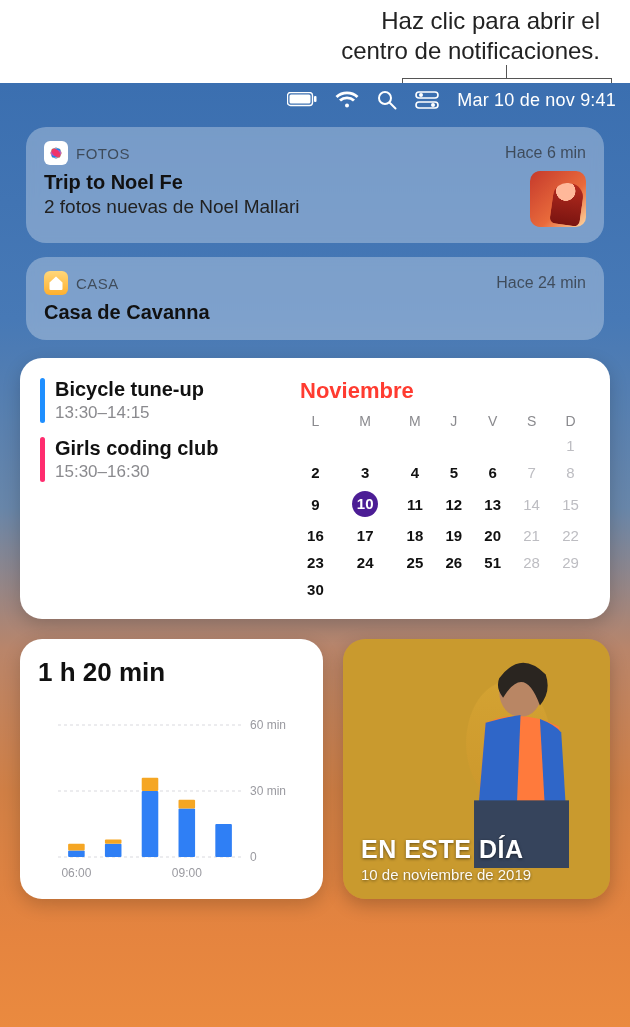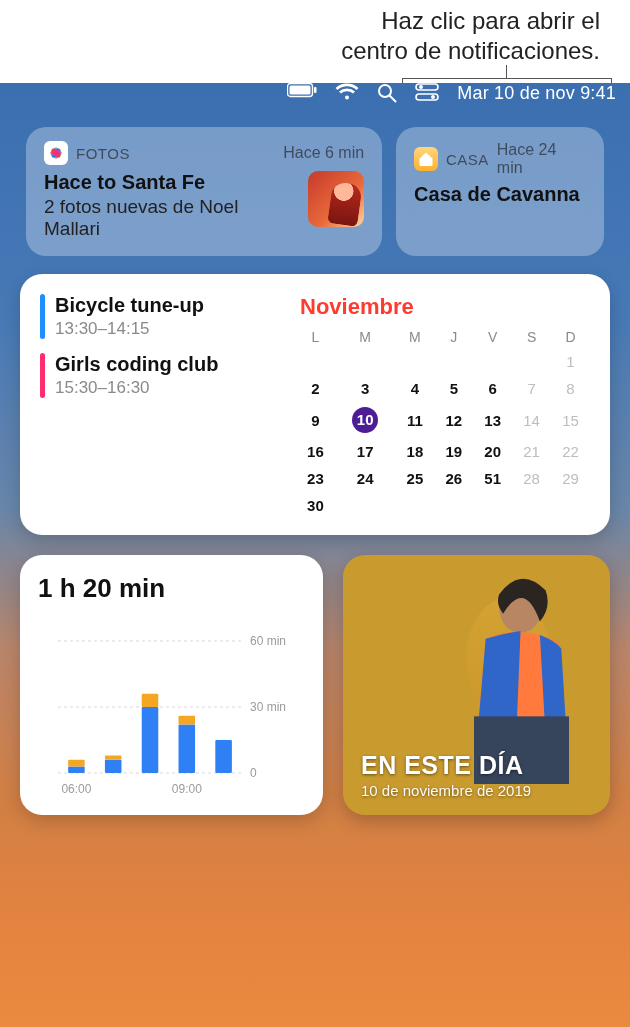--- a/index.html
+++ b/index.html
@@ -50,32 +50,32 @@
         #e5843f 90%,
         #ea8a3f 100%);
     overflow: hidden;
   }
 
   
   .menubar {
     height: 34px;
     display: flex;
     justify-content: flex-end;
-    align-items: flex-start;
+    align-items: center;
     gap: 18px;
     padding: 0 14px;
     color: #fff;
     font-size: 18px;
     font-weight: 400;
   }
   .menubar .icon svg { display:block; }
   .datetime { font-weight:500; letter-spacing:0.2px; }
 
   
-  .notif-stack { padding: 10px 26px 0 26px; display:flex; flex-direction:row; gap:14px; }
+  .notif-stack { padding: 10px 26px 0 26px; display:flex; flex-direction:column; gap:14px; }
   .notif {
     background: rgba(255,255,255,0.30);
     backdrop-filter: blur(6px);
     border-radius: 20px;
     padding: 14px 18px 16px 18px;
     color: #1d1d1f;
   }
   .notif-head { display:flex; align-items:center; gap:8px; font-size:15px; text-transform:uppercase; letter-spacing:0.5px; }
   .notif-head .app-label { color: rgba(30,30,30,0.65); font-weight:500; }
   .notif-head .time { margin-left:auto; color: rgba(30,30,30,0.65); text-transform:none; letter-spacing:0; font-size:16px; }
@@ -207,21 +207,21 @@
               <ellipse rx="3.2" ry="5.6" fill="#af52de" opacity="0.85" transform="rotate(270)"></ellipse>
               <ellipse rx="3.2" ry="5.6" fill="#ff2d55" opacity="0.85" transform="rotate(315)"></ellipse>
             </g>
           </svg>
         </span>
         <span class="app-label">FOTOS</span>
         <span class="time">Hace 6 min</span>
       </div>
       <div class="notif-body">
         <div class="notif-text">
-          <div class="notif-title">Hace to Santa Fe</div>
+          <div class="notif-title">Trip to Noel Fe</div>
           <div class="notif-sub">2 fotos nuevas de Noel Mallari</div>
         </div>
         <div class="notif-thumb"></div>
       </div>
     </div>
 
     <div class="notif">
       <div class="notif-head">
         <span class="appicon home">
           <svg width="16" height="16" viewBox="0 0 16 16">

